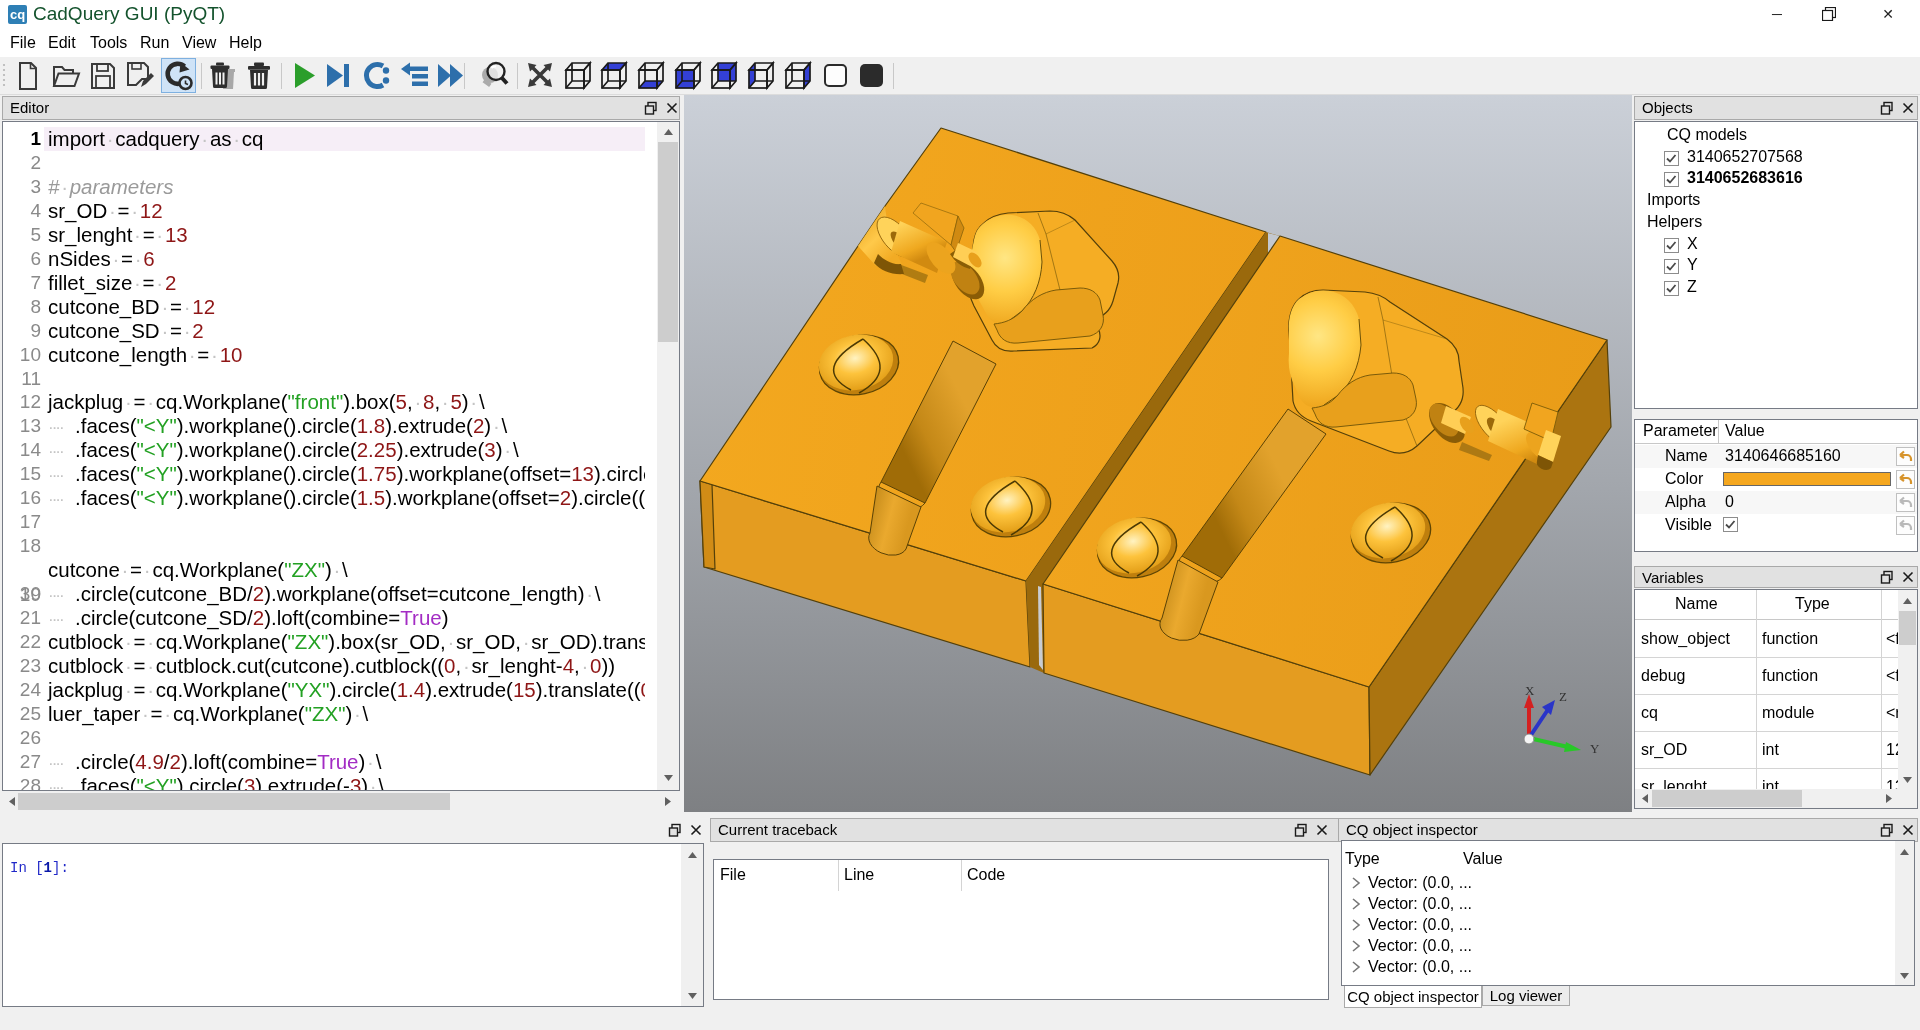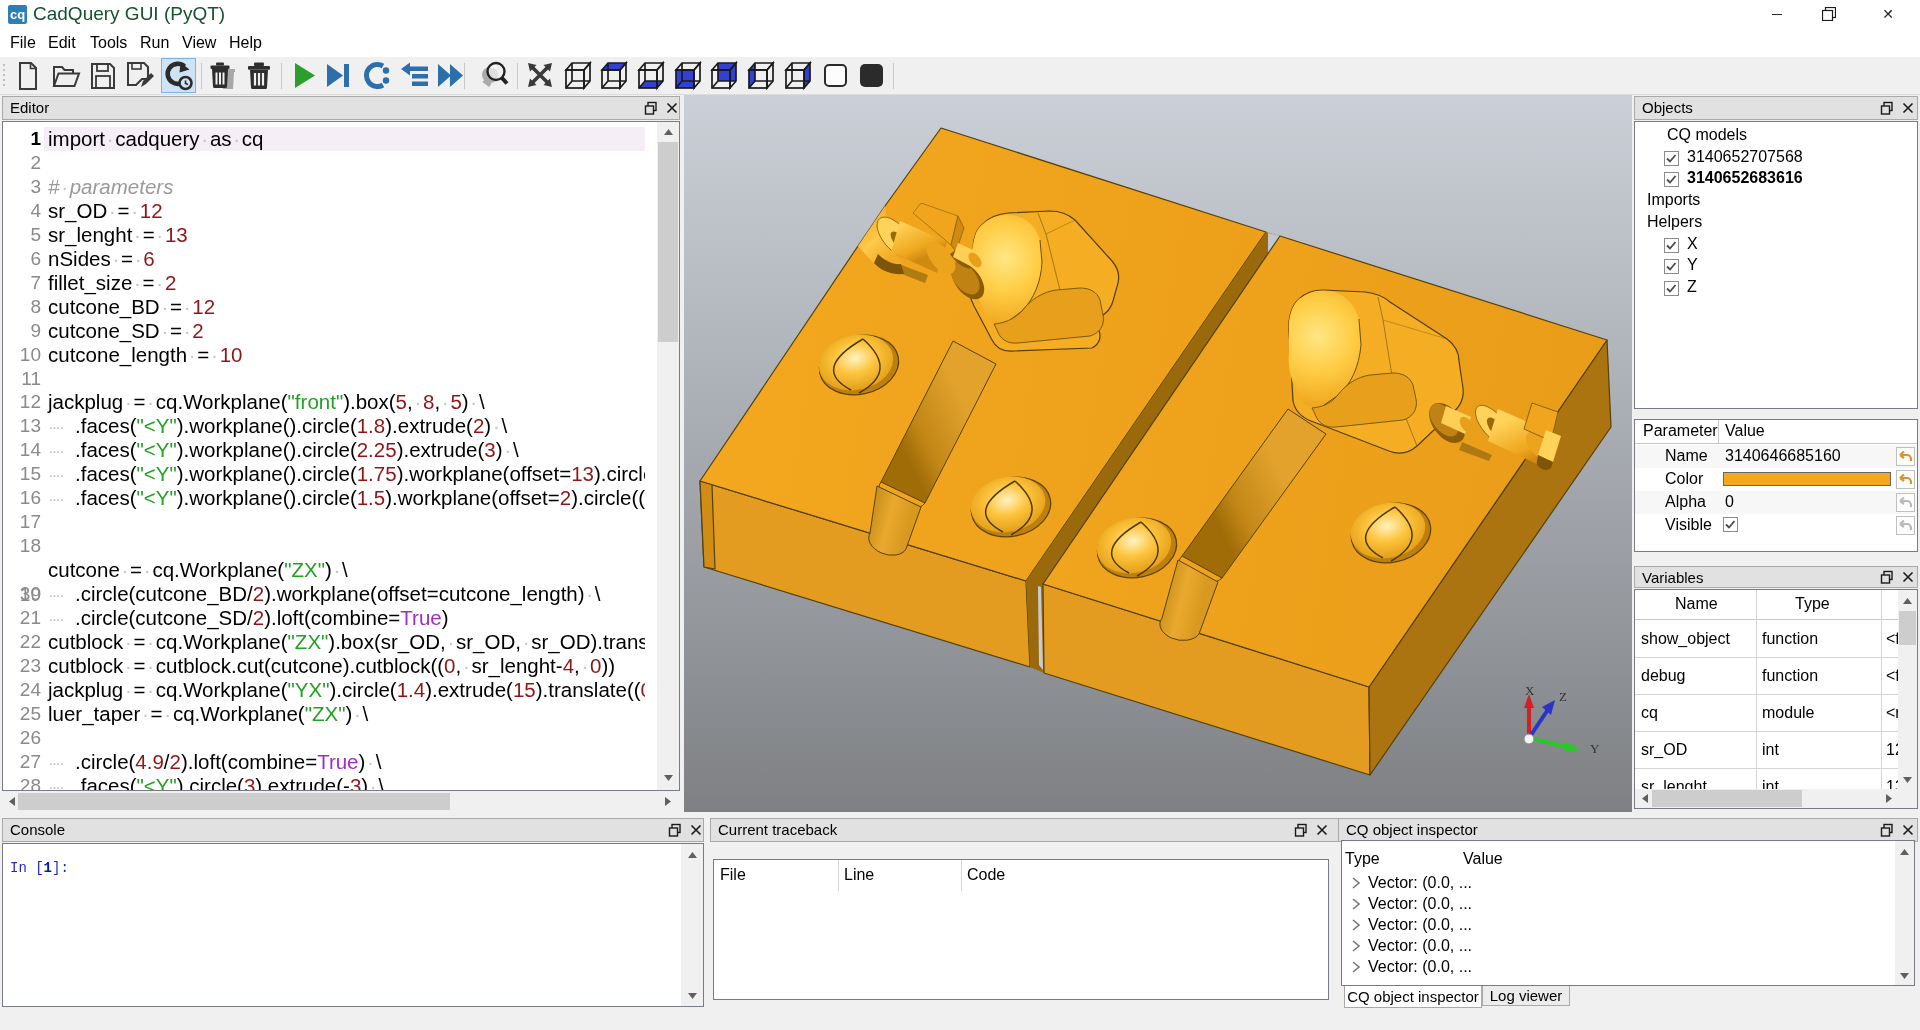--- a/index.html
+++ b/index.html
@@ -558,23 +558,20 @@
 <div class="abs sbv" style="left:0;top:199px;width:282px;height:19px;"></div>
 <div class="abs arr" style="left:2px;top:202px;width:16px;"><svg width="6" height="9" viewBox="0 0 6 9">
           <polygon points="6,0 0,4.5 6,9" fill="#606060"></polygon>
         </svg></div>
 <div class="abs sbthumb" style="left:17px;top:200px;width:150px;height:17px;"></div>
 <div class="abs arr" style="left:246px;top:202px;width:16px;"><svg width="6" height="9" viewBox="0 0 6 9">
           <polygon points="0,0 6,4.5 0,9" fill="#606060"></polygon>
         </svg></div>
 </div>
 
-  <div class="abs ptitle" style="left:2px; top:818px; width:702px; height:24px;">
-      <span>Console</span>
-    </div>
   <div class="abs pbox" style="left:2px; top:843px; width:702px; height:164px;"></div>
   <div class="abs" style="left:10px; top:860px; font-family:'Liberation Mono',monospace; font-size:14px; color:#2028c8;">In [<b style="color:#0a18a8;">1</b>]:</div>
   <div class="abs sbv" style="left:681px; top:844px; width:22px; height:162px;"></div>
   <div class="abs arr" style="left:681px; top:847px; width:22px;"><svg width="9" height="6" viewBox="0 0 9 6">
         <polygon points="0,6 4.5,0 9,6" fill="#606060"></polygon>
       </svg></div>
   <div class="abs arr" style="left:681px; top:988px; width:22px;"><svg width="9" height="6" viewBox="0 0 9 6">
         <polygon points="0,0 4.5,6 9,0" fill="#606060"></polygon>
       </svg></div>
 

